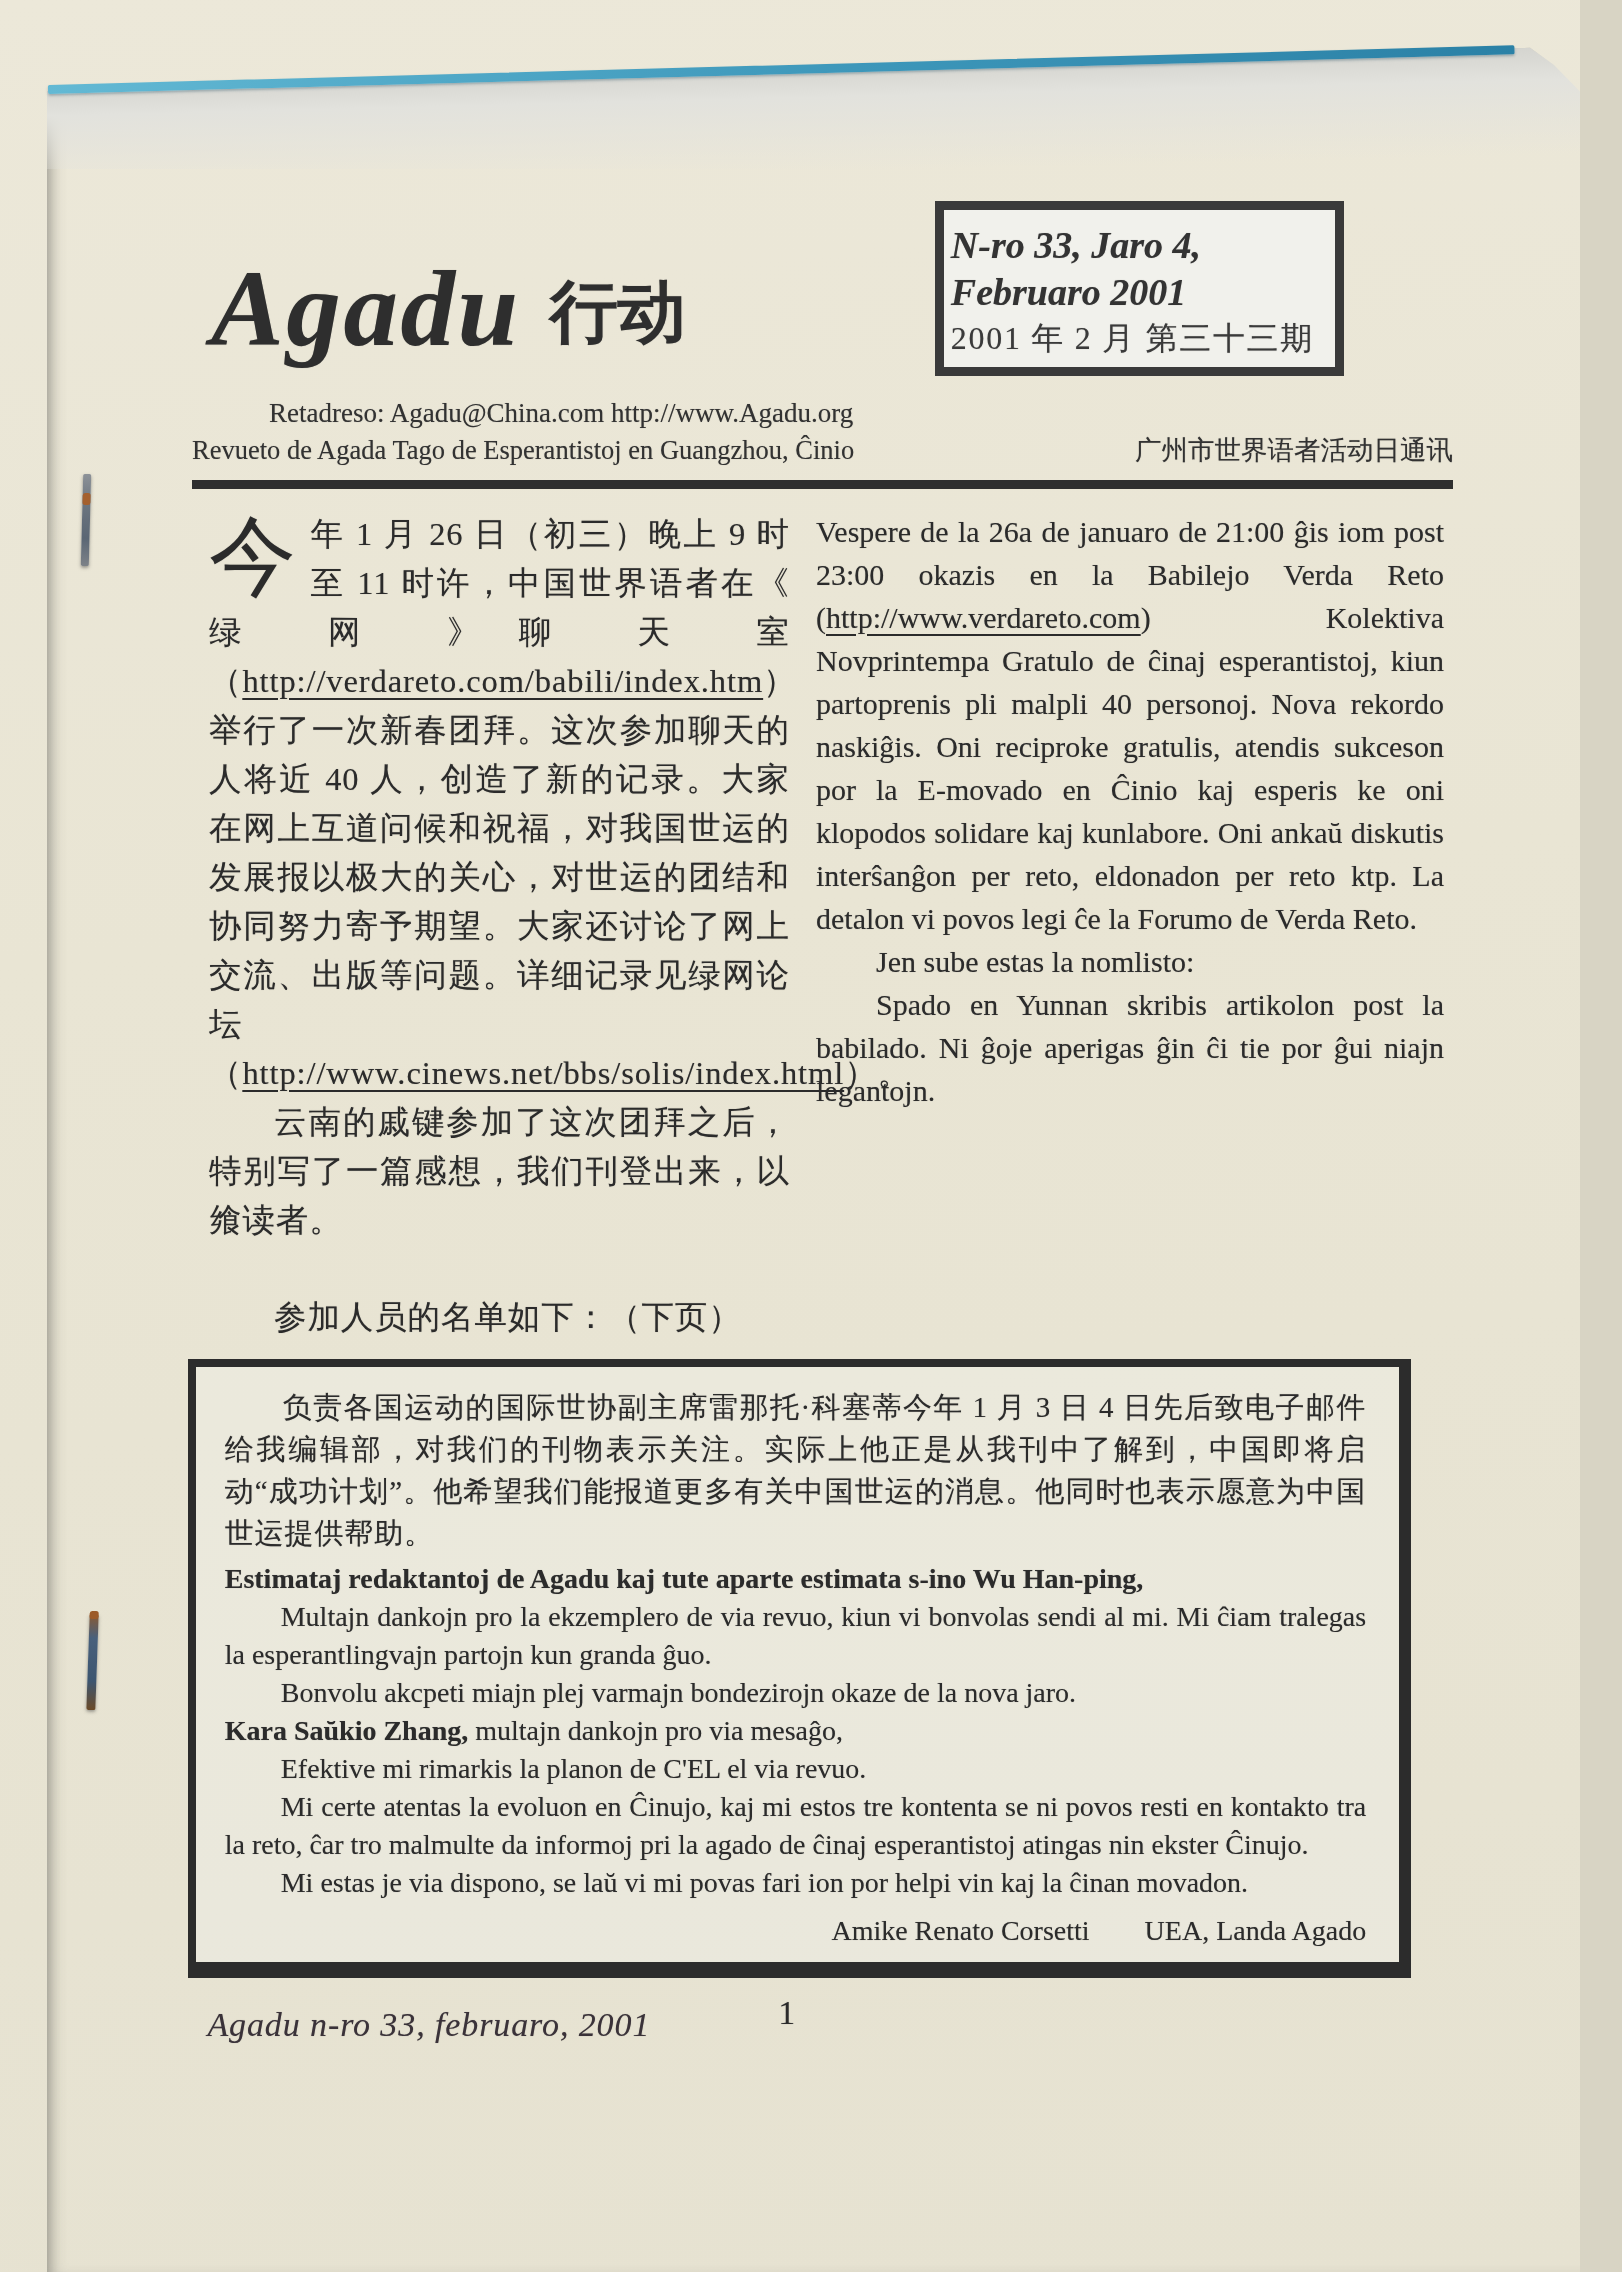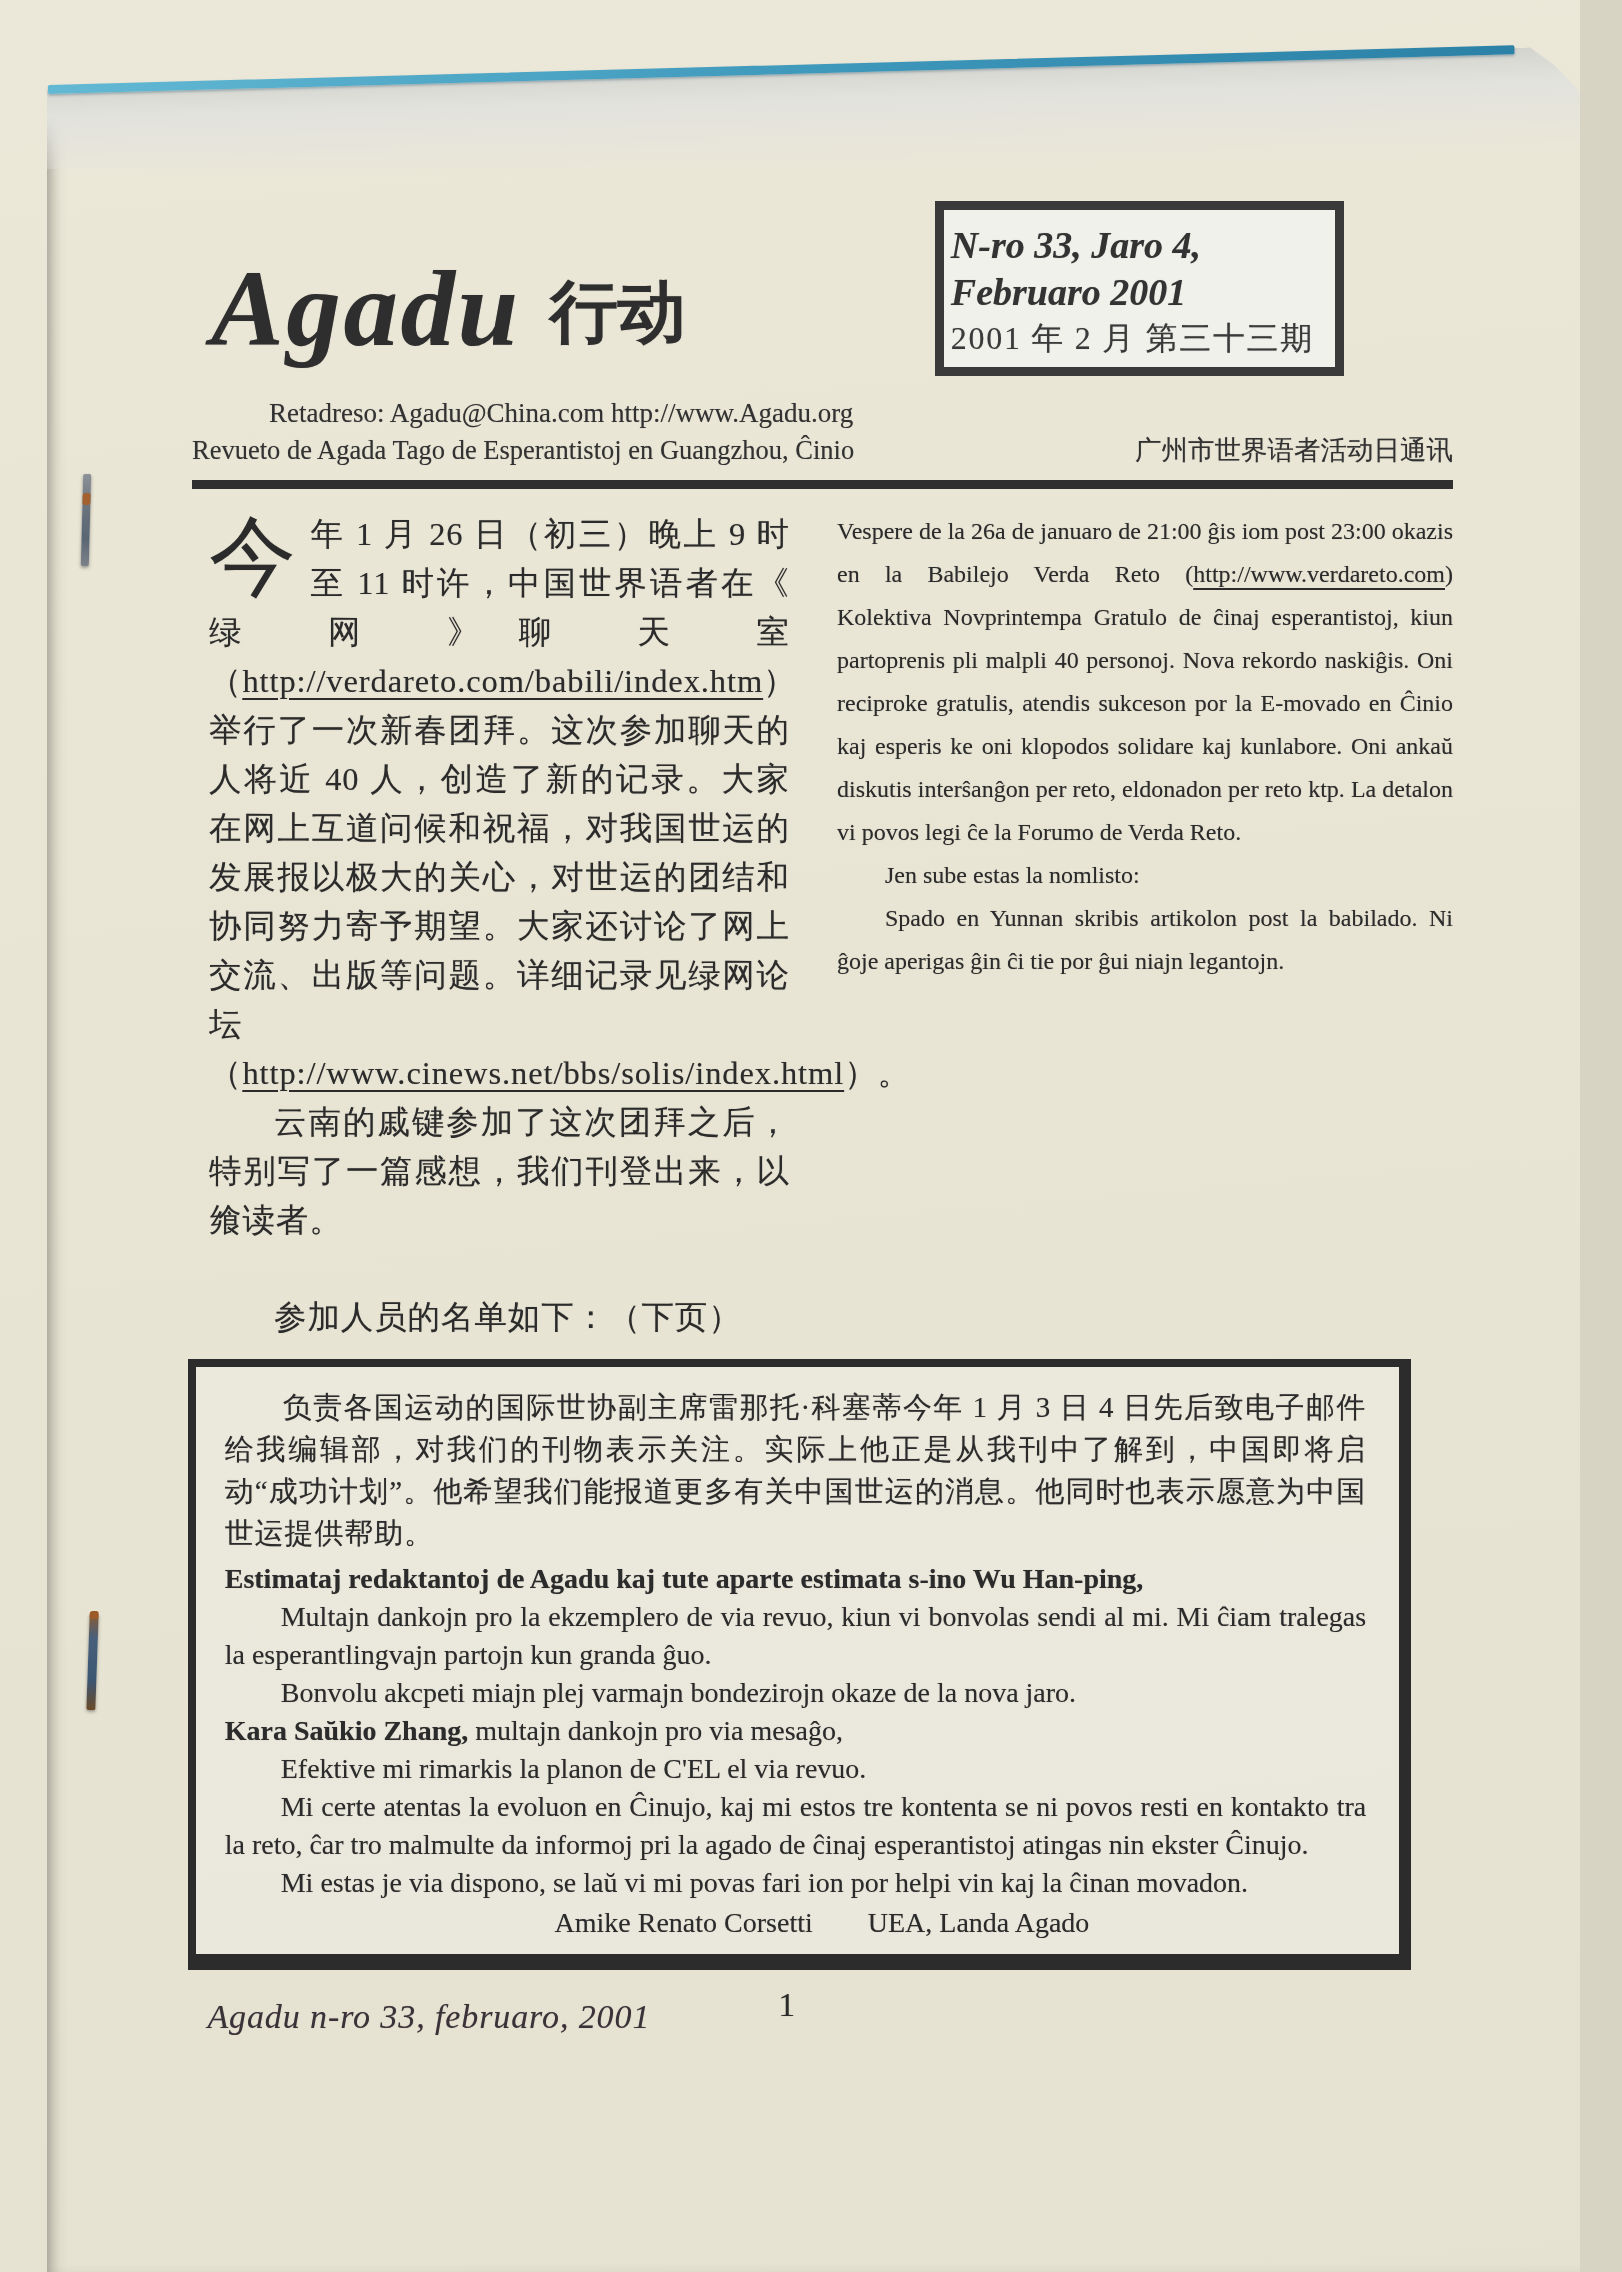--- a/index.html
+++ b/index.html
@@ -82,35 +82,35 @@
   }
   .rule{height:9.4px; background:#2f2f2f; margin-top:12px;}
   
   .columns{display:flex; gap:26px; padding-left:17px; margin-top:20.5px;}
   .col-cn{width:581px; font-size:32.5px; line-height:49px; text-align:justify; letter-spacing:0.9px;}
   .col-cn p{margin:0;}
   .dropcap{float:left; font-size:87px; line-height:92px; padding:1.7px 13.7px 0 0; font-weight:normal;}
   .col-cn .indent{text-indent:2em;}
   .col-cn .p2{margin-top:0;}
   .col-cn .p3{margin-top:48px;}
-  .col-eo{width:628px; font-size:24px; line-height:43px; text-align:justify;margin-left:21px;}
+  .col-eo{width:628px; font-size:30px; line-height:43px; text-align:justify;}
   .col-eo p{margin:0;}
   .col-eo .indent{text-indent:2em;}
   .url{text-decoration:underline; text-decoration-thickness:1.7px; text-underline-offset:6px;}
   
   .letter-box{
     box-sizing:border-box; width:1223px; margin-left:-4.3px; margin-top:17px;
     border:8.6px solid #2c2c2c; border-right-width:12px; border-bottom-width:16.2px;
     padding:19px 32.5px 12px 29px; background:rgba(240,240,235,0.4);
   }
   .letter-box p{margin:0; font-size:28px; line-height:38px; text-align:justify;}
   .letter-box .cn{font-size:29px; line-height:42px; letter-spacing:0.9px; margin-bottom:6.8px;}
   .letter-box .indent{text-indent:2em;}
   .letter-box .bold{font-weight:bold;}
-  .letter-box .signature{margin-top:2px; padding-left:53px; text-align:center;font-family:Liberation Serif, serif;}
+  .letter-box .signature{margin-top:10px; padding-left:53px; text-align:right;font-family:Liberation Serif, serif;}
   .sig-gap{display:inline-block; width:55px;}
   
   .footer{position:relative; margin-top:15.4px; height:48px;}
   .footer-issue{
     position:absolute; left:15.4px; top:12px; font-style:italic; font-size:34px; color:#3a3239;
     letter-spacing:0.9px;
   }
   .footer-page{position:absolute; left:46.5%; top:0; font-size:34px;}
 </style>
 </head>

